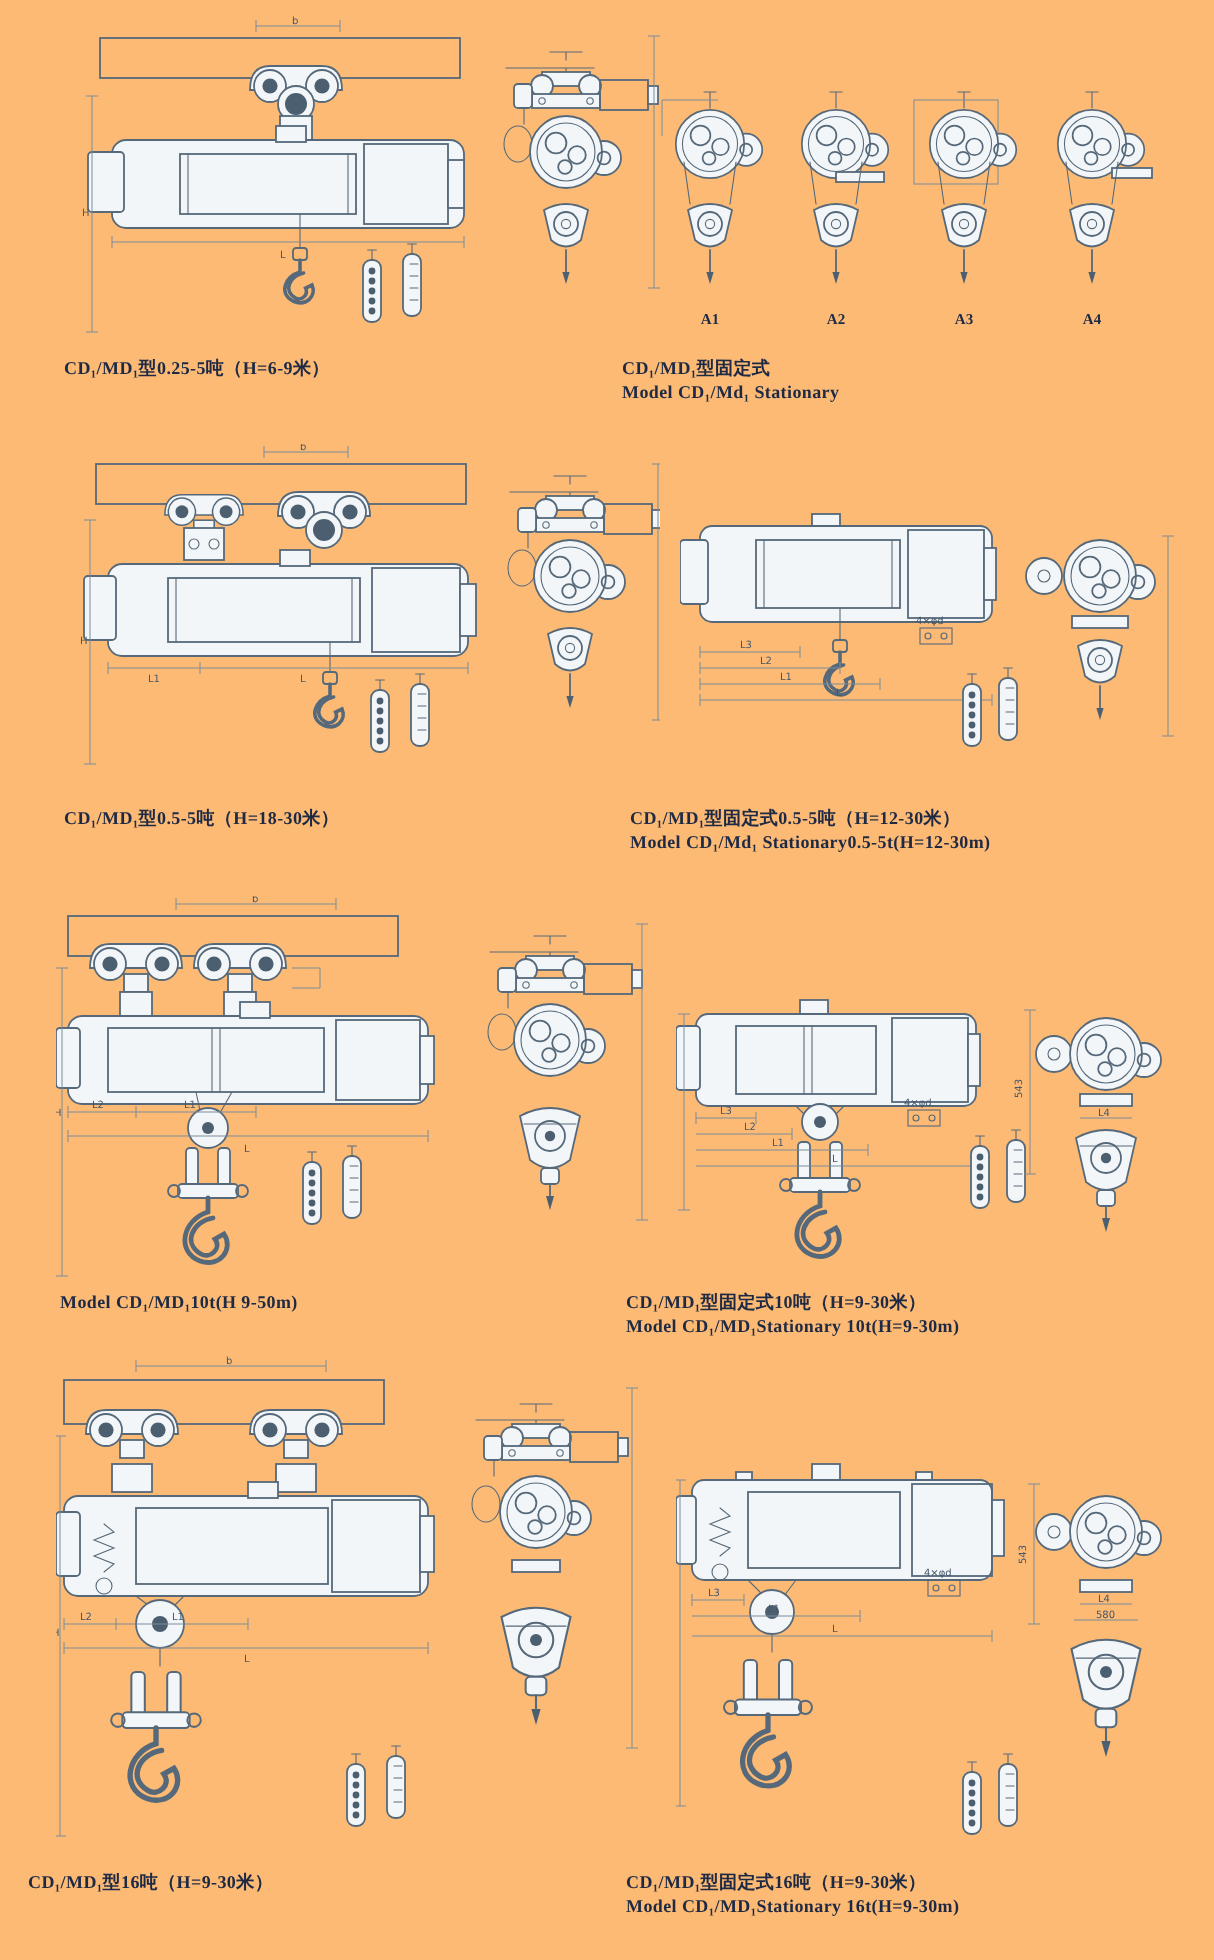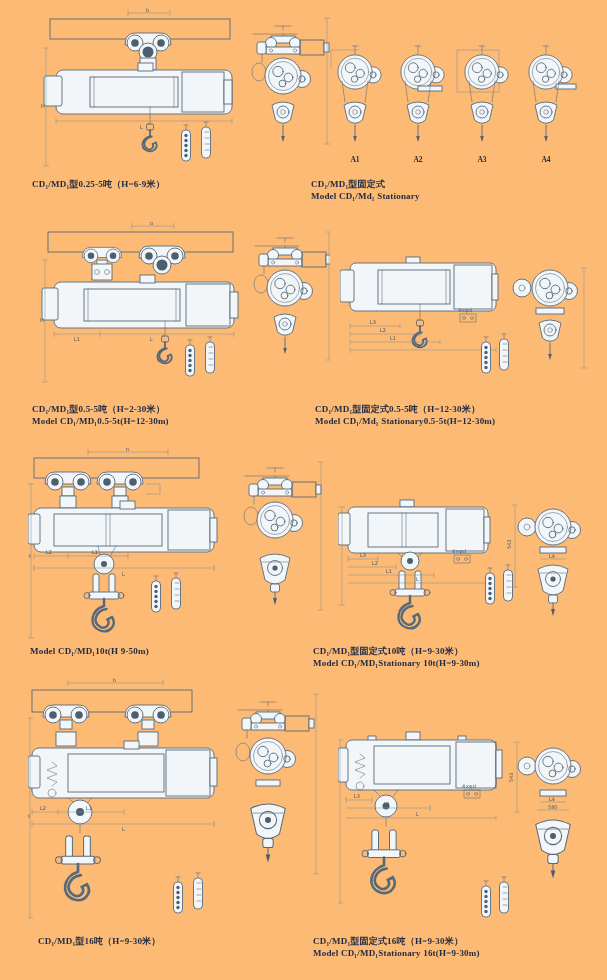--- a/index.html
+++ b/index.html
@@ -482,35 +482,34 @@
 
 
 <div class="caption" style="left:32px;top:178px">
   <div>CD₁/MD₁型0.25-5吨（H=6-9米）</div>
 </div>
 <div class="caption" style="left:311px;top:178px">
   <div>CD₁/MD₁型固定式</div>
   <div>Model CD₁/Md₁ Stationary</div>
 </div>
 <div class="caption" style="left:32px;top:403px">
-  <div>CD₁/MD₁型0.5-5吨（H=2-30米）</div>
-  <div>Model CD₁/MD₁0.5-5t(H=12-30m)</div>
+  <div>CD₁/MD₁型0.5-5吨（H=18-30米）</div>
 </div>
 <div class="caption" style="left:315px;top:403px">
   <div>CD₁/MD₁型固定式0.5-5吨（H=12-30米）</div>
   <div>Model CD₁/Md₁ Stationary0.5-5t(H=12-30m)</div>
 </div>
 <div class="caption" style="left:30px;top:645px">
   <div>Model CD₁/MD₁10t(H 9-50m)</div>
 </div>
 <div class="caption" style="left:313px;top:645px">
   <div>CD₁/MD₁型固定式10吨（H=9-30米）</div>
   <div>Model CD₁/MD₁Stationary 10t(H=9-30m)</div>
 </div>
-<div class="caption" style="left:38px;top:935px">
+<div class="caption" style="left:14px;top:935px">
   <div>CD₁/MD₁型16吨（H=9-30米）</div>
 </div>
 <div class="caption" style="left:313px;top:935px">
   <div>CD₁/MD₁型固定式16吨（H=9-30米）</div>
   <div>Model CD₁/MD₁Stationary 16t(H=9-30m)</div>
 </div>
 
 </div>
 
 </body></html>

